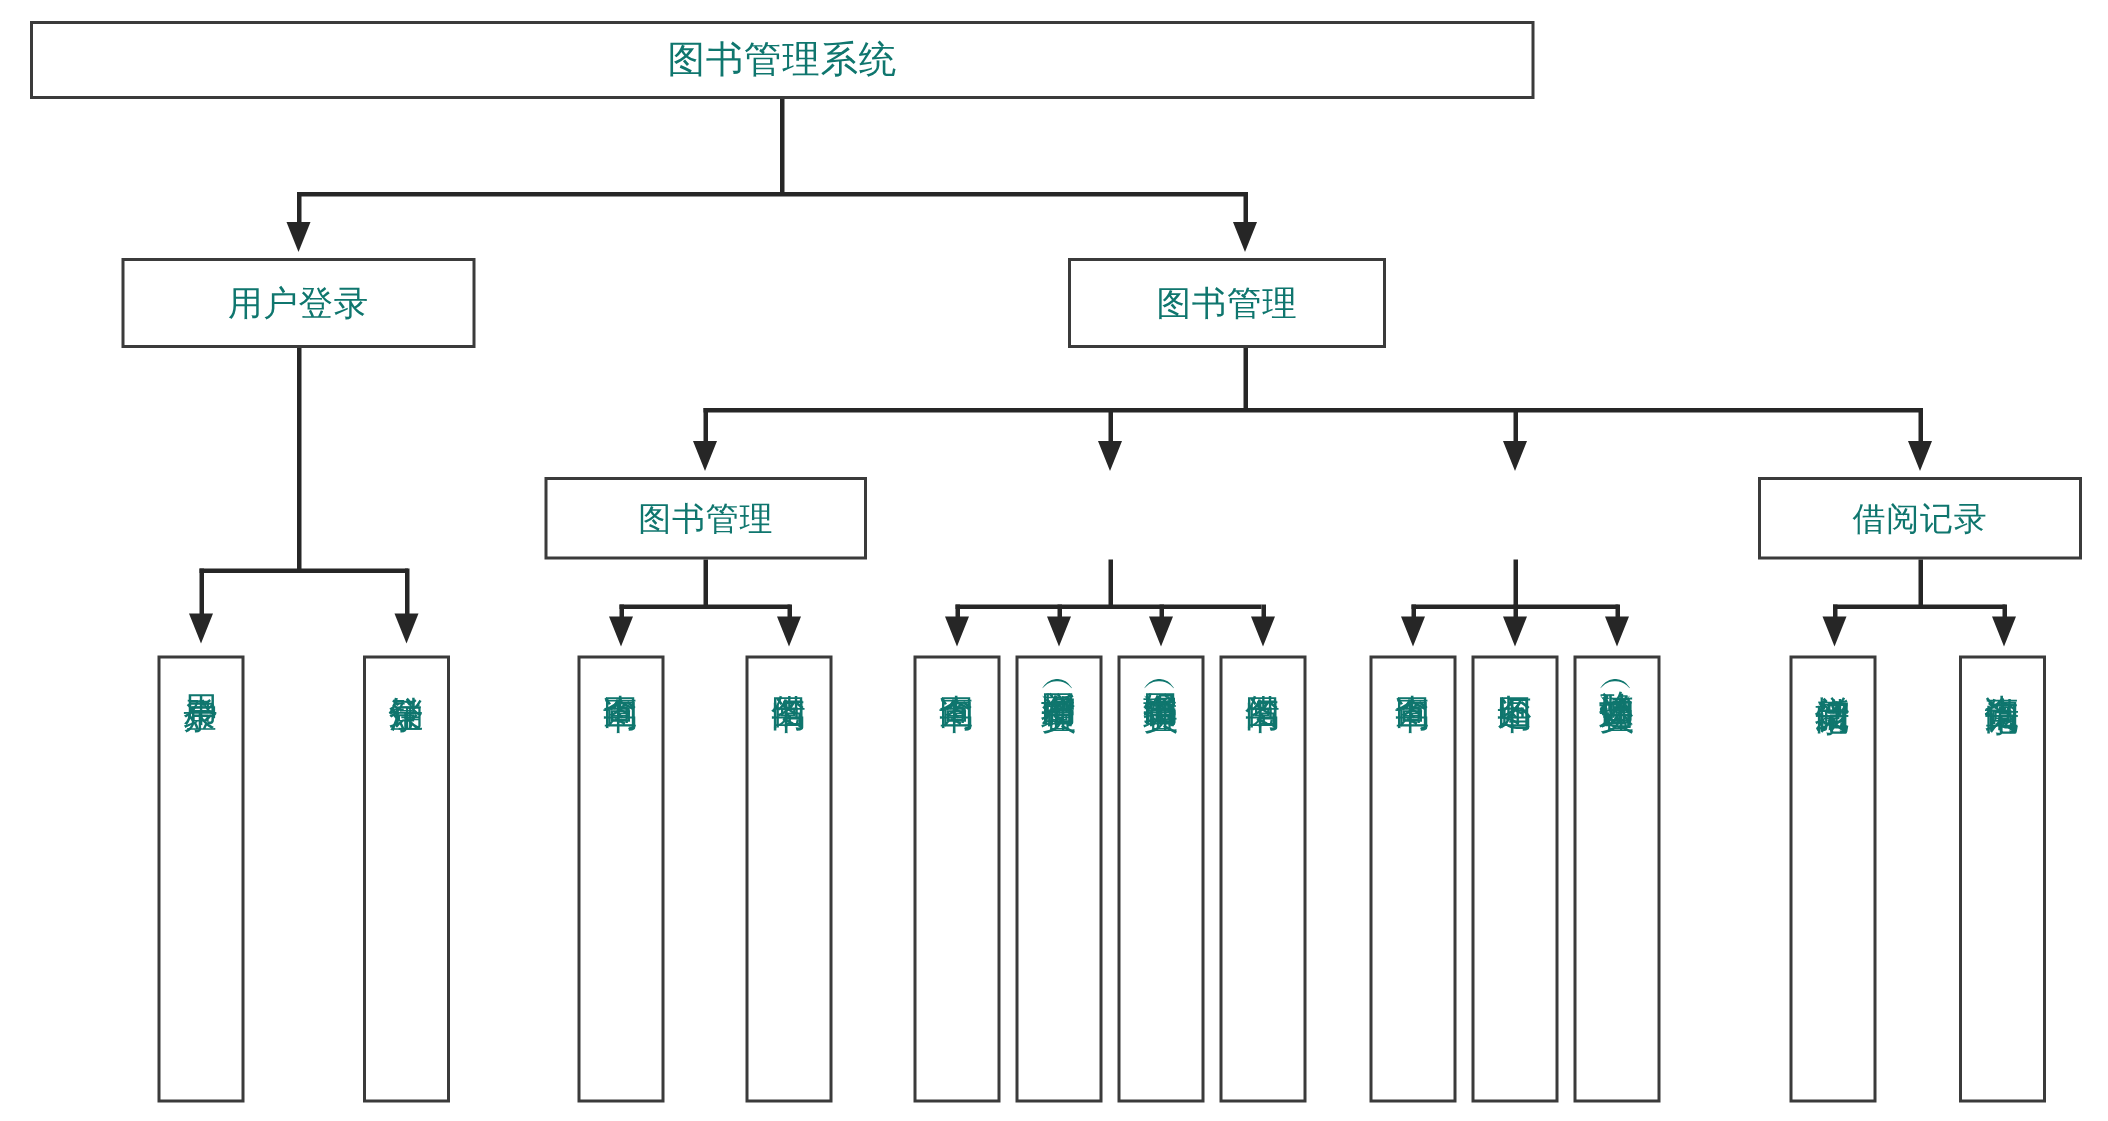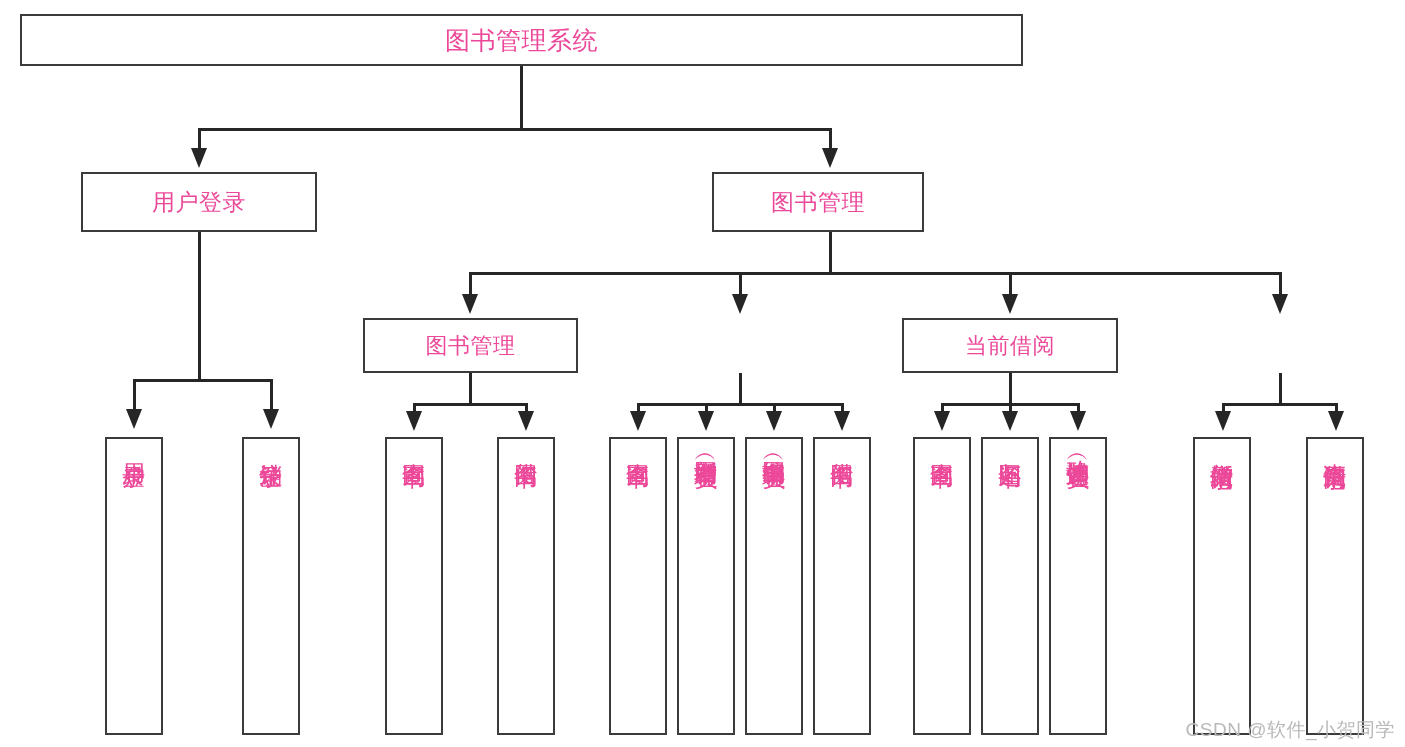--- a/index.html
+++ b/index.html
@@ -20,21 +20,21 @@
   }
   
   .node {
     position: absolute;
     box-sizing: border-box;
     background: #ffffff;
     border: 2.5px solid #3b3b3b;
     display: flex;
     align-items: center;
     justify-content: center;
-    color: #ec4899;
+    color: #0f766e;
   }
   .node .lbl {
     display: block;
     line-height: 1.0;
     letter-spacing: 0.5px;
     white-space: nowrap;
   }
   .node.root .lbl   { font-size: 25px; }
   .node.lvl2 .lbl   { font-size: 23px; }
   .node.lvl3 .lbl   { font-size: 22px; }
@@ -118,22 +118,22 @@
 
   <div class="vline" style="left:1009px; top:272px; height:24px;"></div>
   <div class="arrow" style="left:1002px; top:294px;"></div>
 
   <div class="vline" style="left:1279px; top:272px; height:24px;"></div>
   <div class="arrow" style="left:1272px; top:294px;"></div>
 
   <div class="node lvl3" style="left:363px; top:318px; width:215px; height:55px;">
     <span class="lbl">图书管理</span>
   </div>
-  <div class="node lvl3" style="left:902px; top:318px; width:216px; height:55px;">
-    <span class="lbl">当前借阅</span>
+  <div class="node lvl3" style="left:1172px; top:318px; width:216px; height:55px;">
+    <span class="lbl">借阅记录</span>
   </div>
 
   <div class="vline" style="left:198px; top:232px; height:149px;"></div>
   <div class="hline" style="left:133px; top:379px; width:139px;"></div>
   <div class="vline" style="left:133px; top:379px; height:32px;"></div>
   <div class="arrow" style="left:126px; top:409px;"></div>
   <div class="vline" style="left:270px; top:379px; height:32px;"></div>
   <div class="arrow" style="left:263px; top:409px;"></div>
 
   <div class="node leaf" style="left:105px; top:437px; width:58px; height:298px;">
@@ -207,15 +207,14 @@
   <div class="vline" style="left:1335px; top:403px; height:10px;"></div>
   <div class="arrow" style="left:1328px; top:411px;"></div>
 
   <div class="node leaf" style="left:1193px; top:437px; width:58px; height:298px;">
     <span class="lbl">新增借阅记录</span>
   </div>
   <div class="node leaf" style="left:1306px; top:437px; width:58px; height:298px;">
     <span class="lbl">查询借阅记录</span>
   </div>
 
-  <div id="watermark">CSDN @软件_小贺同学</div>
 
 </div>
 
 </body></html>

